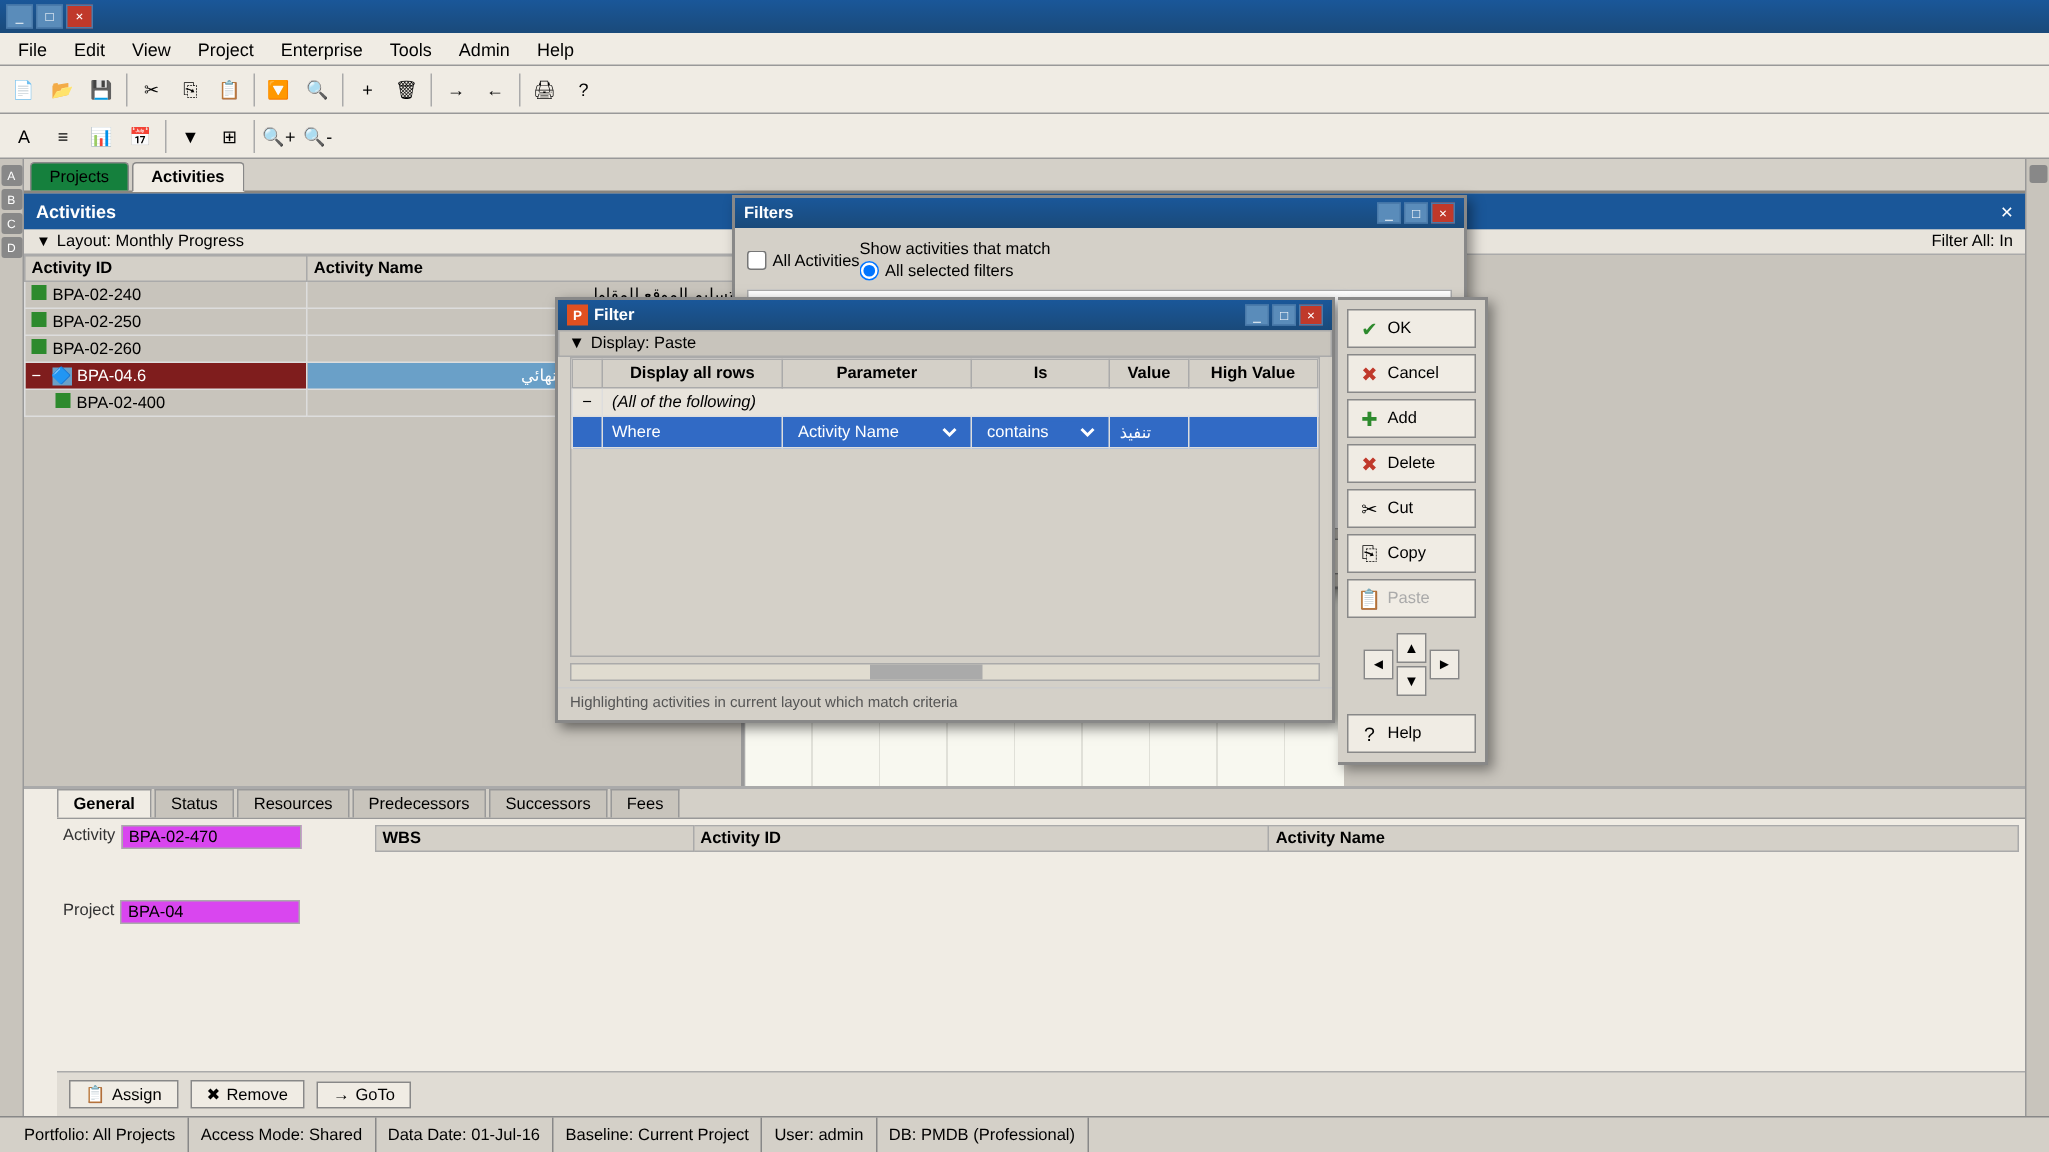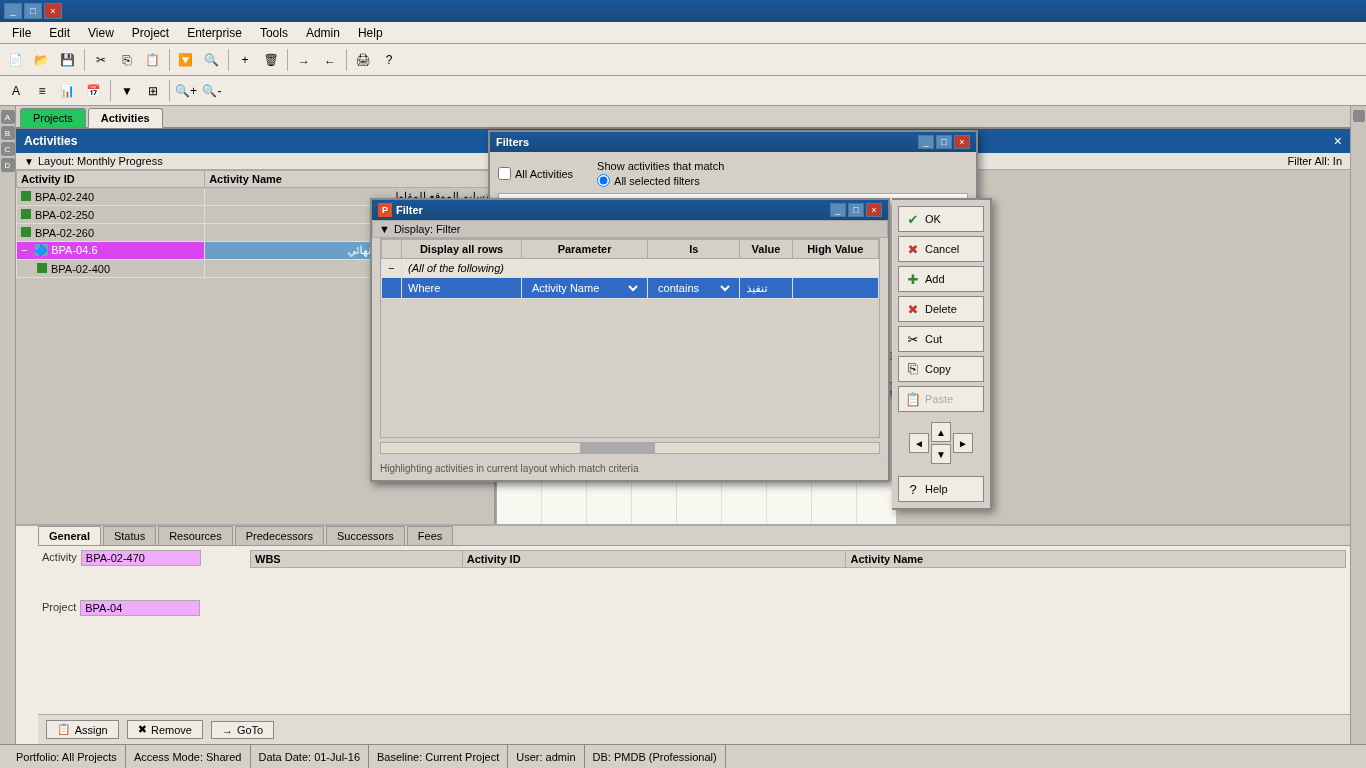--- a/index.html
+++ b/index.html
@@ -89,21 +89,21 @@
     
     .tab-bar {
       background: #d4d0c8;
       display: flex;
       align-items: flex-end;
       padding: 2px 4px 0;
       border-bottom: 2px solid #8a8680;
     }
     .tab {
       padding: 3px 12px;
-      background: #22c55e;
+      background: #15803d;
       border: 1px solid #888;
       border-bottom: none;
       cursor: pointer;
       font-size: 11px;
       margin-right: 2px;
       border-radius: 3px 3px 0 0;
     }
     .tab.active {
       background: #f0ece4;
       border-bottom: 1px solid #f0ece4;
@@ -182,21 +182,21 @@
     
     .bottom-content {
       flex: 1;
       padding: 4px;
       display: flex;
       gap: 8px;
     }
     .bottom-left { width: 200px; }
     .bottom-main { flex: 1; }
     .field-label { color: #333; font-size: 11px; margin-bottom: 2px; }
-    .field-value { background: #f0abfc; border: 1px solid #aaa; padding: 1px 4px; font-size: 11px; width: 120px; }
+    .field-value { background: #d946ef; border: 1px solid #aaa; padding: 1px 4px; font-size: 11px; width: 120px; }
 
     
     .sub-table {
       width: 100%;
       border-collapse: collapse;
       font-size: 11px;
     }
     .sub-table th {
       background: #d4d0c8;
       border: 1px solid #aaa;
@@ -276,21 +276,21 @@
     }
     .dialog-title-controls { display: flex; gap: 2px; }
     .dialog-title-btn { width: 16px; height: 14px; background: #5a8cba; border: 1px solid #4a7aaa; color: white; font-size: 9px; cursor: pointer; display: flex; align-items: center; justify-content: center; }
     .dialog-title-btn.close-btn { background: #c0392b; }
 
     .dialog-content { padding: 8px; }
 
     .filters-row {
       display: flex;
       align-items: center;
-      gap: 24px;
+      gap: 0;
       margin-bottom: 6px;
     }
     .filters-checkbox-label { display: flex; align-items: center; gap: 4px; }
     .radio-group { display: flex; flex-direction: column; gap: 2px; }
     .radio-label { display: flex; align-items: center; gap: 4px; }
 
     .filters-list {
       background: white;
       border: 1px solid #aaa;
       height: 160px;
@@ -563,21 +563,21 @@
             </tr>
             <tr>
               <td><span class="green-bar"></span>BPA-02-250</td>
               <td style="text-align:right;">الفترة التحضيرية</td>
             </tr>
             <tr>
               <td><span class="green-bar"></span>BPA-02-260</td>
               <td style="text-align:right;">التنفيذ</td>
             </tr>
             <tr class="selected">
-              <td style="background:#d946ef; color:white;">
+              <td style="background:#7f1d1d; color:white;">
                 <span style="margin-right:4px;">−</span>
                 <span style="color:#1a1a8c; font-weight:bold; background:#6aa0c8;">🔷</span>
                 BPA-04.6
               </td>
               <td style="background:#6aa0c8; color:white; text-align:right;">مرحلة الصيانة و التسليم النهائي</td>
             </tr>
             <tr>
               <td style="padding-left:20px;"><span class="green-bar"></span>BPA-02-400</td>
               <td style="text-align:right;">التسليم و التسليم الشهائي</td>
             </tr>
@@ -729,21 +729,21 @@
       <div class="dialog-title-controls">
         <button class="dialog-title-btn">_</button>
         <button class="dialog-title-btn">□</button>
         <button class="dialog-title-btn close-btn">×</button>
       </div>
     </div>
 
 
     <div class="filter-section-header">
       <span>▼</span>
-      <span>Display: Filter</span>
+      <span>Display: Paste</span>
     </div>
 
     <div class="filter-scrollbar-area">
       <table class="filter-grid">
         <thead>
           <tr>
             <th style="width:20px;"></th>
             <th><span>Display all rows</span></th>
             <th><span>Parameter</span></th>
             <th><span>Is</span></th>

